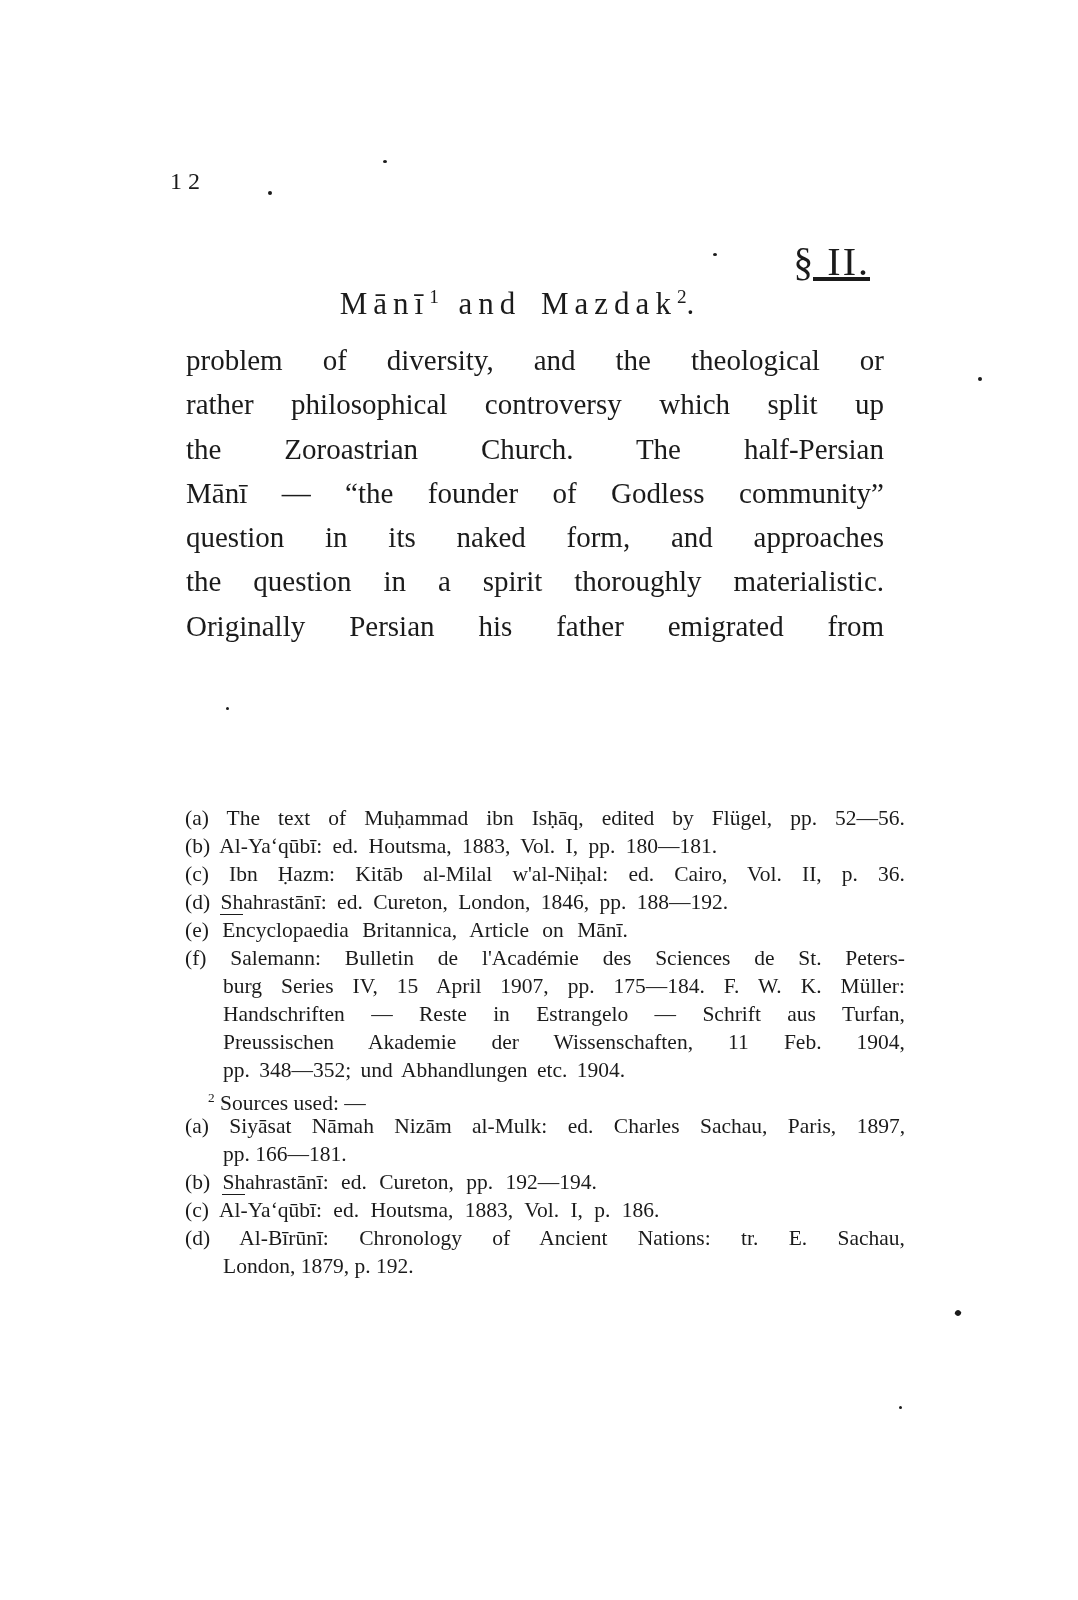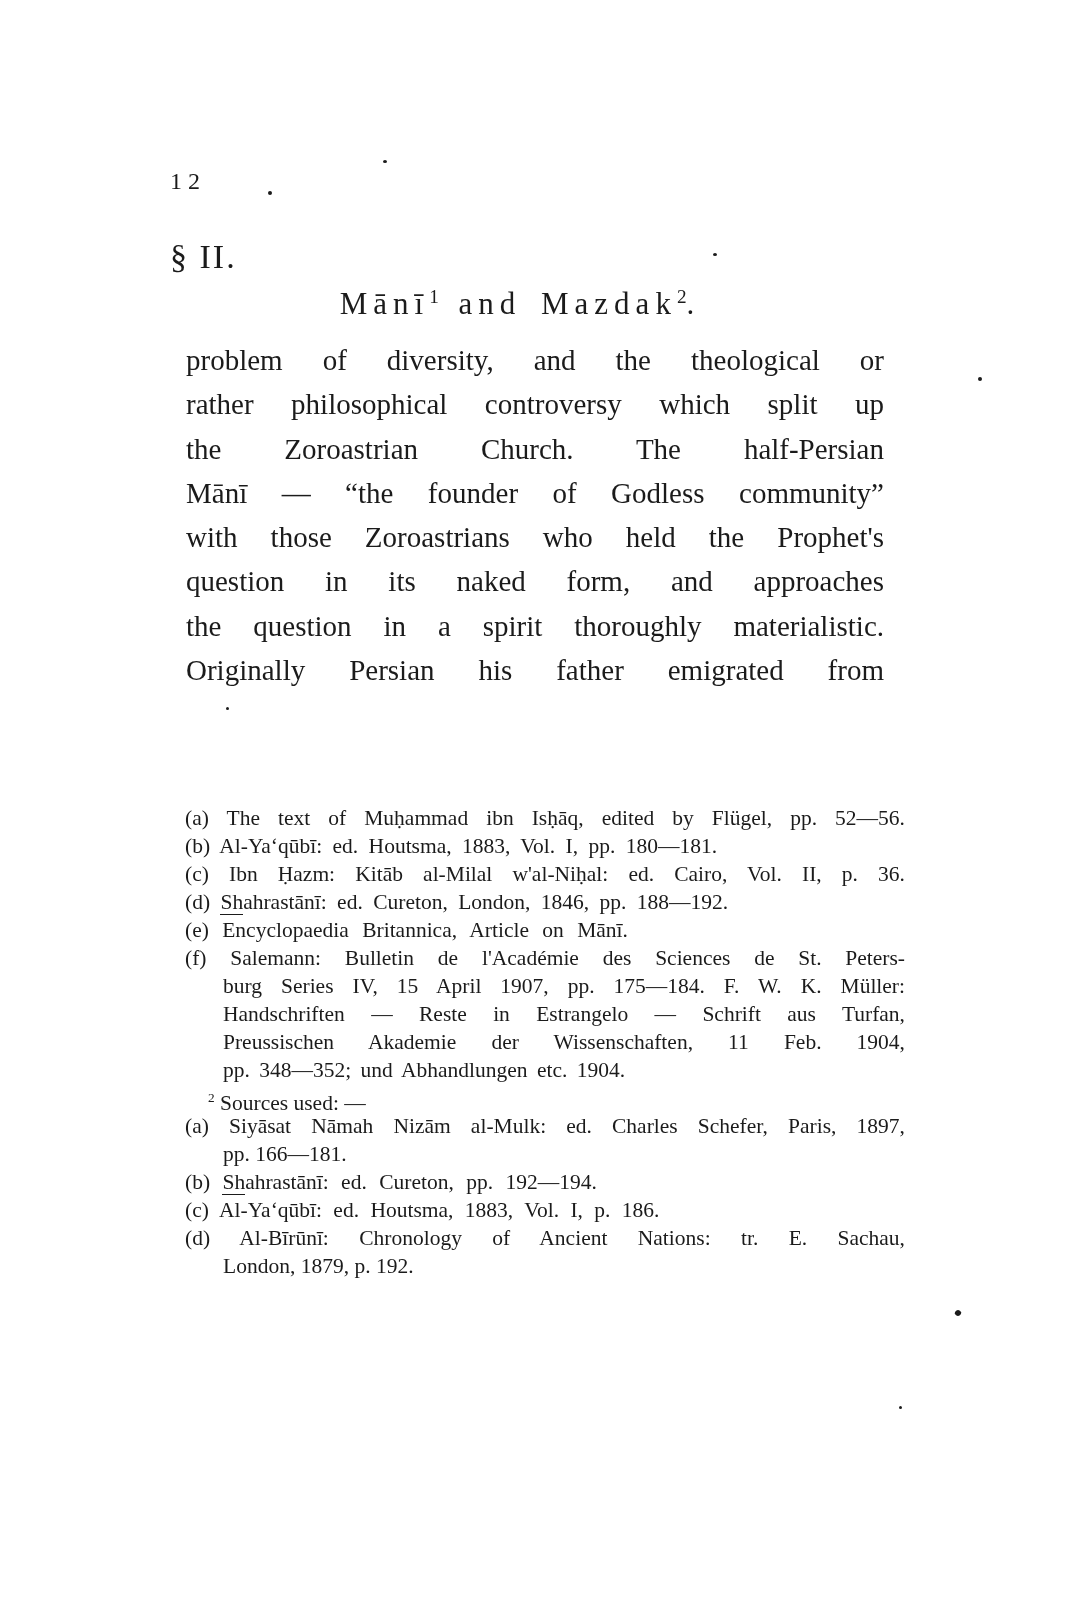--- a/index.html
+++ b/index.html
@@ -16,22 +16,22 @@
     color:var(--ink);
     font-family:"Liberation Serif", serif;
   }
   .pagenum{
     position:absolute;top:168px;left:170px;width:700px;
     text-align:left;
     font-size:24px;letter-spacing:6px;
   }
   .section{
     position:absolute;top:238px;left:170px;width:700px;
-    text-align:left;
-    font-size:34px;letter-spacing:2px;
+    text-align:right;
+    font-size:40px;letter-spacing:2px;text-decoration:underline;
   }
   .title{
     position:absolute;top:286px;left:170px;width:700px;
     text-align:center;
     font-size:31px;font-weight:normal;margin:0;
     letter-spacing:6px;word-spacing:6px;
   }
   .title sup, .fn sup{
     font-size:62%;vertical-align:super;letter-spacing:0;
   }
@@ -67,39 +67,38 @@
 
   <div class="section">§ II.</div>
 
   <h1 class="title" id="title"><span>Mānī</span><sup>1</sup><span> and Mazdak</span><sup>2</sup><span>.</span></h1>
 
   <div class="body" id="body">
       <div class="bline">problem of diversity, and the theological or</div>
       <div class="bline">rather philosophical controversy which split up</div>
       <div class="bline">the Zoroastrian Church. The half-Persian</div>
       <div class="bline">Mānī — “the founder of Godless community”</div>
-      <div class="bline">with those Zoroastrians who held the Prophet's</div>
       <div class="bline">question in its naked form, and approaches</div>
       <div class="bline">the question in a spirit thoroughly materialistic.</div>
       <div class="bline">Originally Persian his father emigrated from</div>
     </div>
 
   <div class="footnotes" id="footnotes">
       <div class="fn item just"><span>(a) The text of Muḥammad ibn Isḥāq, edited by Flügel, pp. 52—56.</span></div>
       <div class="fn item" style="word-spacing: 5px;"><span>(b) Al-Yaʻqūbī: ed. Houtsma, 1883, Vol. I, pp. 180—181.</span></div>
       <div class="fn item just"><span>(c) Ibn Ḥazm: Kitāb al-Milal w'al-Niḥal: ed. Cairo, Vol. II, p. 36.</span></div>
       <div class="fn item" style="word-spacing: 5px;"><span>(d) </span><span class="u">Sh</span><span>ahrastānī: ed. Cureton, London, 1846, pp. 188—192.</span></div>
       <div class="fn item" style="word-spacing: 8px;"><span>(e) Encyclopaedia Britannica, Article on Mānī.</span></div>
       <div class="fn item just"><span>(f) Salemann: Bulletin de l'Académie des Sciences de St. Peters-</span></div>
       <div class="fn cont just"><span>burg Series IV, 15 April 1907, pp. 175—184. F. W. K. Müller:</span></div>
       <div class="fn cont just"><span>Handschriften — Reste in Estrangelo — Schrift aus Turfan,</span></div>
       <div class="fn cont just"><span>Preussischen Akademie der Wissenschaften, 11 Feb. 1904,</span></div>
       <div class="fn cont" style="word-spacing: 4px;"><span>pp. 348—352; und Abhandlungen etc. 1904.</span></div>
       <div class="fn first"><sup>2</sup><span> Sources used: —</span></div>
-      <div class="fn item just"><span>(a) Siyāsat Nāmah Nizām al-Mulk: ed. Charles Schefer, Paris, 1897,</span></div>
+      <div class="fn item just"><span>(a) Siyāsat Nāmah Nizām al-Mulk: ed. Charles Sachau, Paris, 1897,</span></div>
       <div class="fn cont"><span>pp. 166—181.</span></div>
       <div class="fn item" style="word-spacing: 7px;"><span>(b) </span><span class="u">Sh</span><span>ahrastānī: ed. Cureton, pp. 192—194.</span></div>
       <div class="fn item" style="word-spacing: 6px;"><span>(c) Al-Yaʻqūbī: ed. Houtsma, 1883, Vol. I, p. 186.</span></div>
       <div class="fn item just"><span>(d) Al-Bīrūnī: Chronology of Ancient Nations: tr. E. Sachau,</span></div>
       <div class="fn cont"><span>London, 1879, p. 192.</span></div>
     </div>
 
   <div class="speck" style="left:383px;top:160px;width:4px;height:3px;"></div>
   <div class="speck" style="left:268px;top:191px;width:4px;height:4px;"></div>
   <div class="speck" style="left:713px;top:253px;width:4px;height:3px;"></div>

